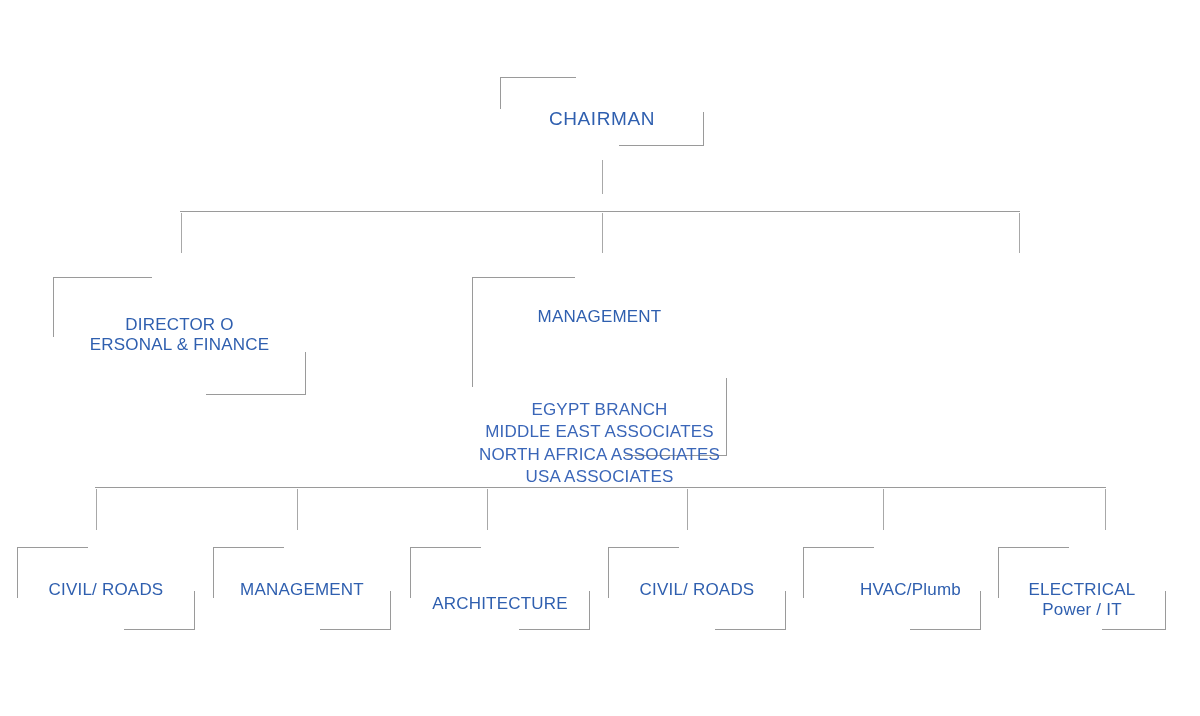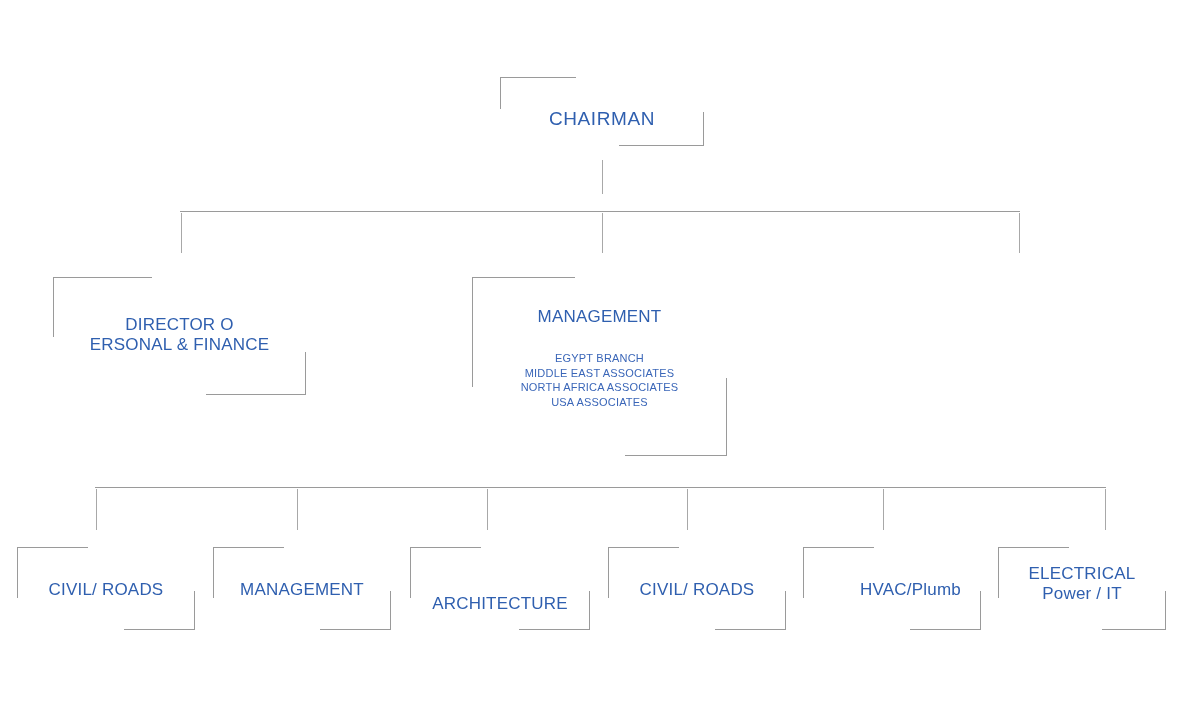--- a/index.html
+++ b/index.html
@@ -73,23 +73,24 @@
     font-size: 19px;
     font-weight: normal;
     letter-spacing: 0.6px;
   }
   .t-level2 {
     font-size: 17px;
     font-weight: normal;
     letter-spacing: 0.2px;
   }
   .t-level2-sub {
-    font-size: 11px;
+    font-size: 17px;
     font-weight: normal;
     letter-spacing: 0.2px;
+    margin-top: 48px;
   }
   .t-level3 {
     font-size: 17px;
     font-weight: normal;
     letter-spacing: 0.2px;
   }
 </style>
 </head>
 <body>
 
@@ -162,17 +163,17 @@
 
   <div class="node" style="left:803px; top:547px; width:178px; height:83px;">
     <div class="bracket-tl" style="width:71px; height:51px;"></div>
     <div class="bracket-br" style="width:71px; height:39px;"></div>
     <div class="node-label t-level3" style="top:33px;margin-left:37px;">HVAC/Plumb</div>
   </div>
 
   <div class="node" style="left:998px; top:547px; width:168px; height:83px;">
     <div class="bracket-tl" style="width:71px; height:51px;"></div>
     <div class="bracket-br" style="width:64px; height:39px;"></div>
-    <div class="node-label t-level3" style="top:17px;">ELECTRICAL
+    <div class="node-label t-level3" style="top:33px;">ELECTRICAL
 Power /  IT</div>
   </div>
 
 </div>
 
 </body></html>

